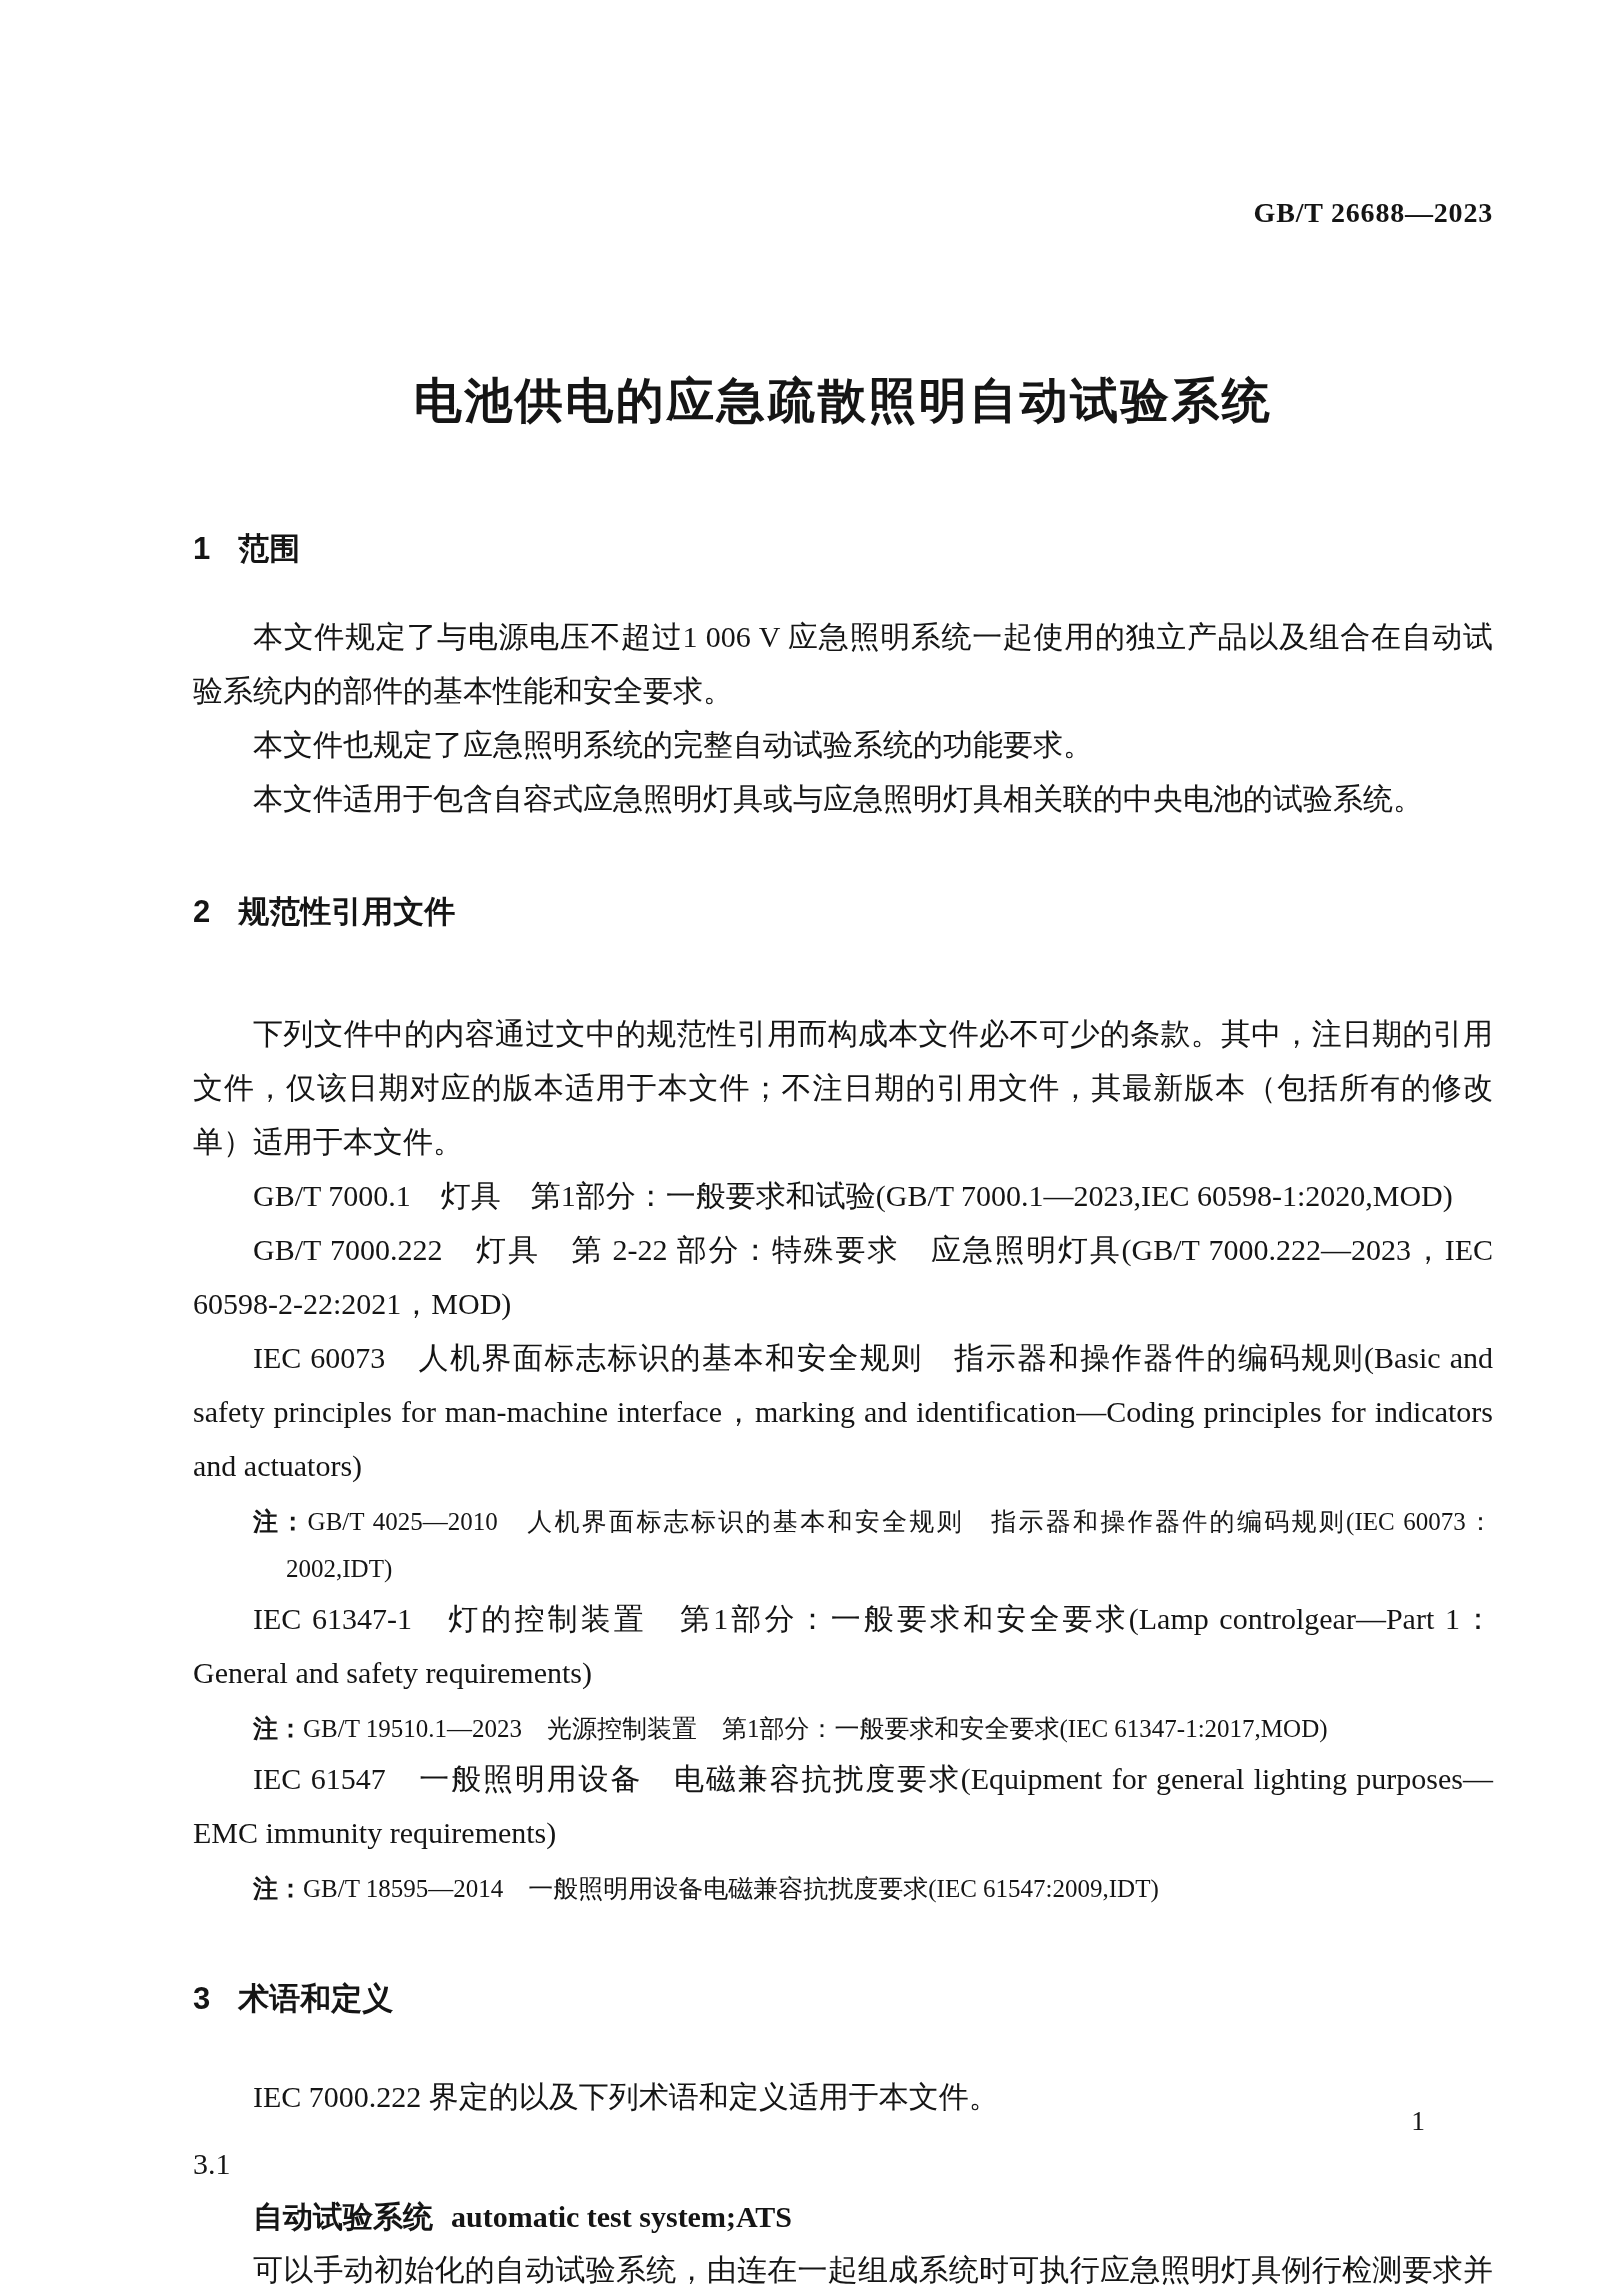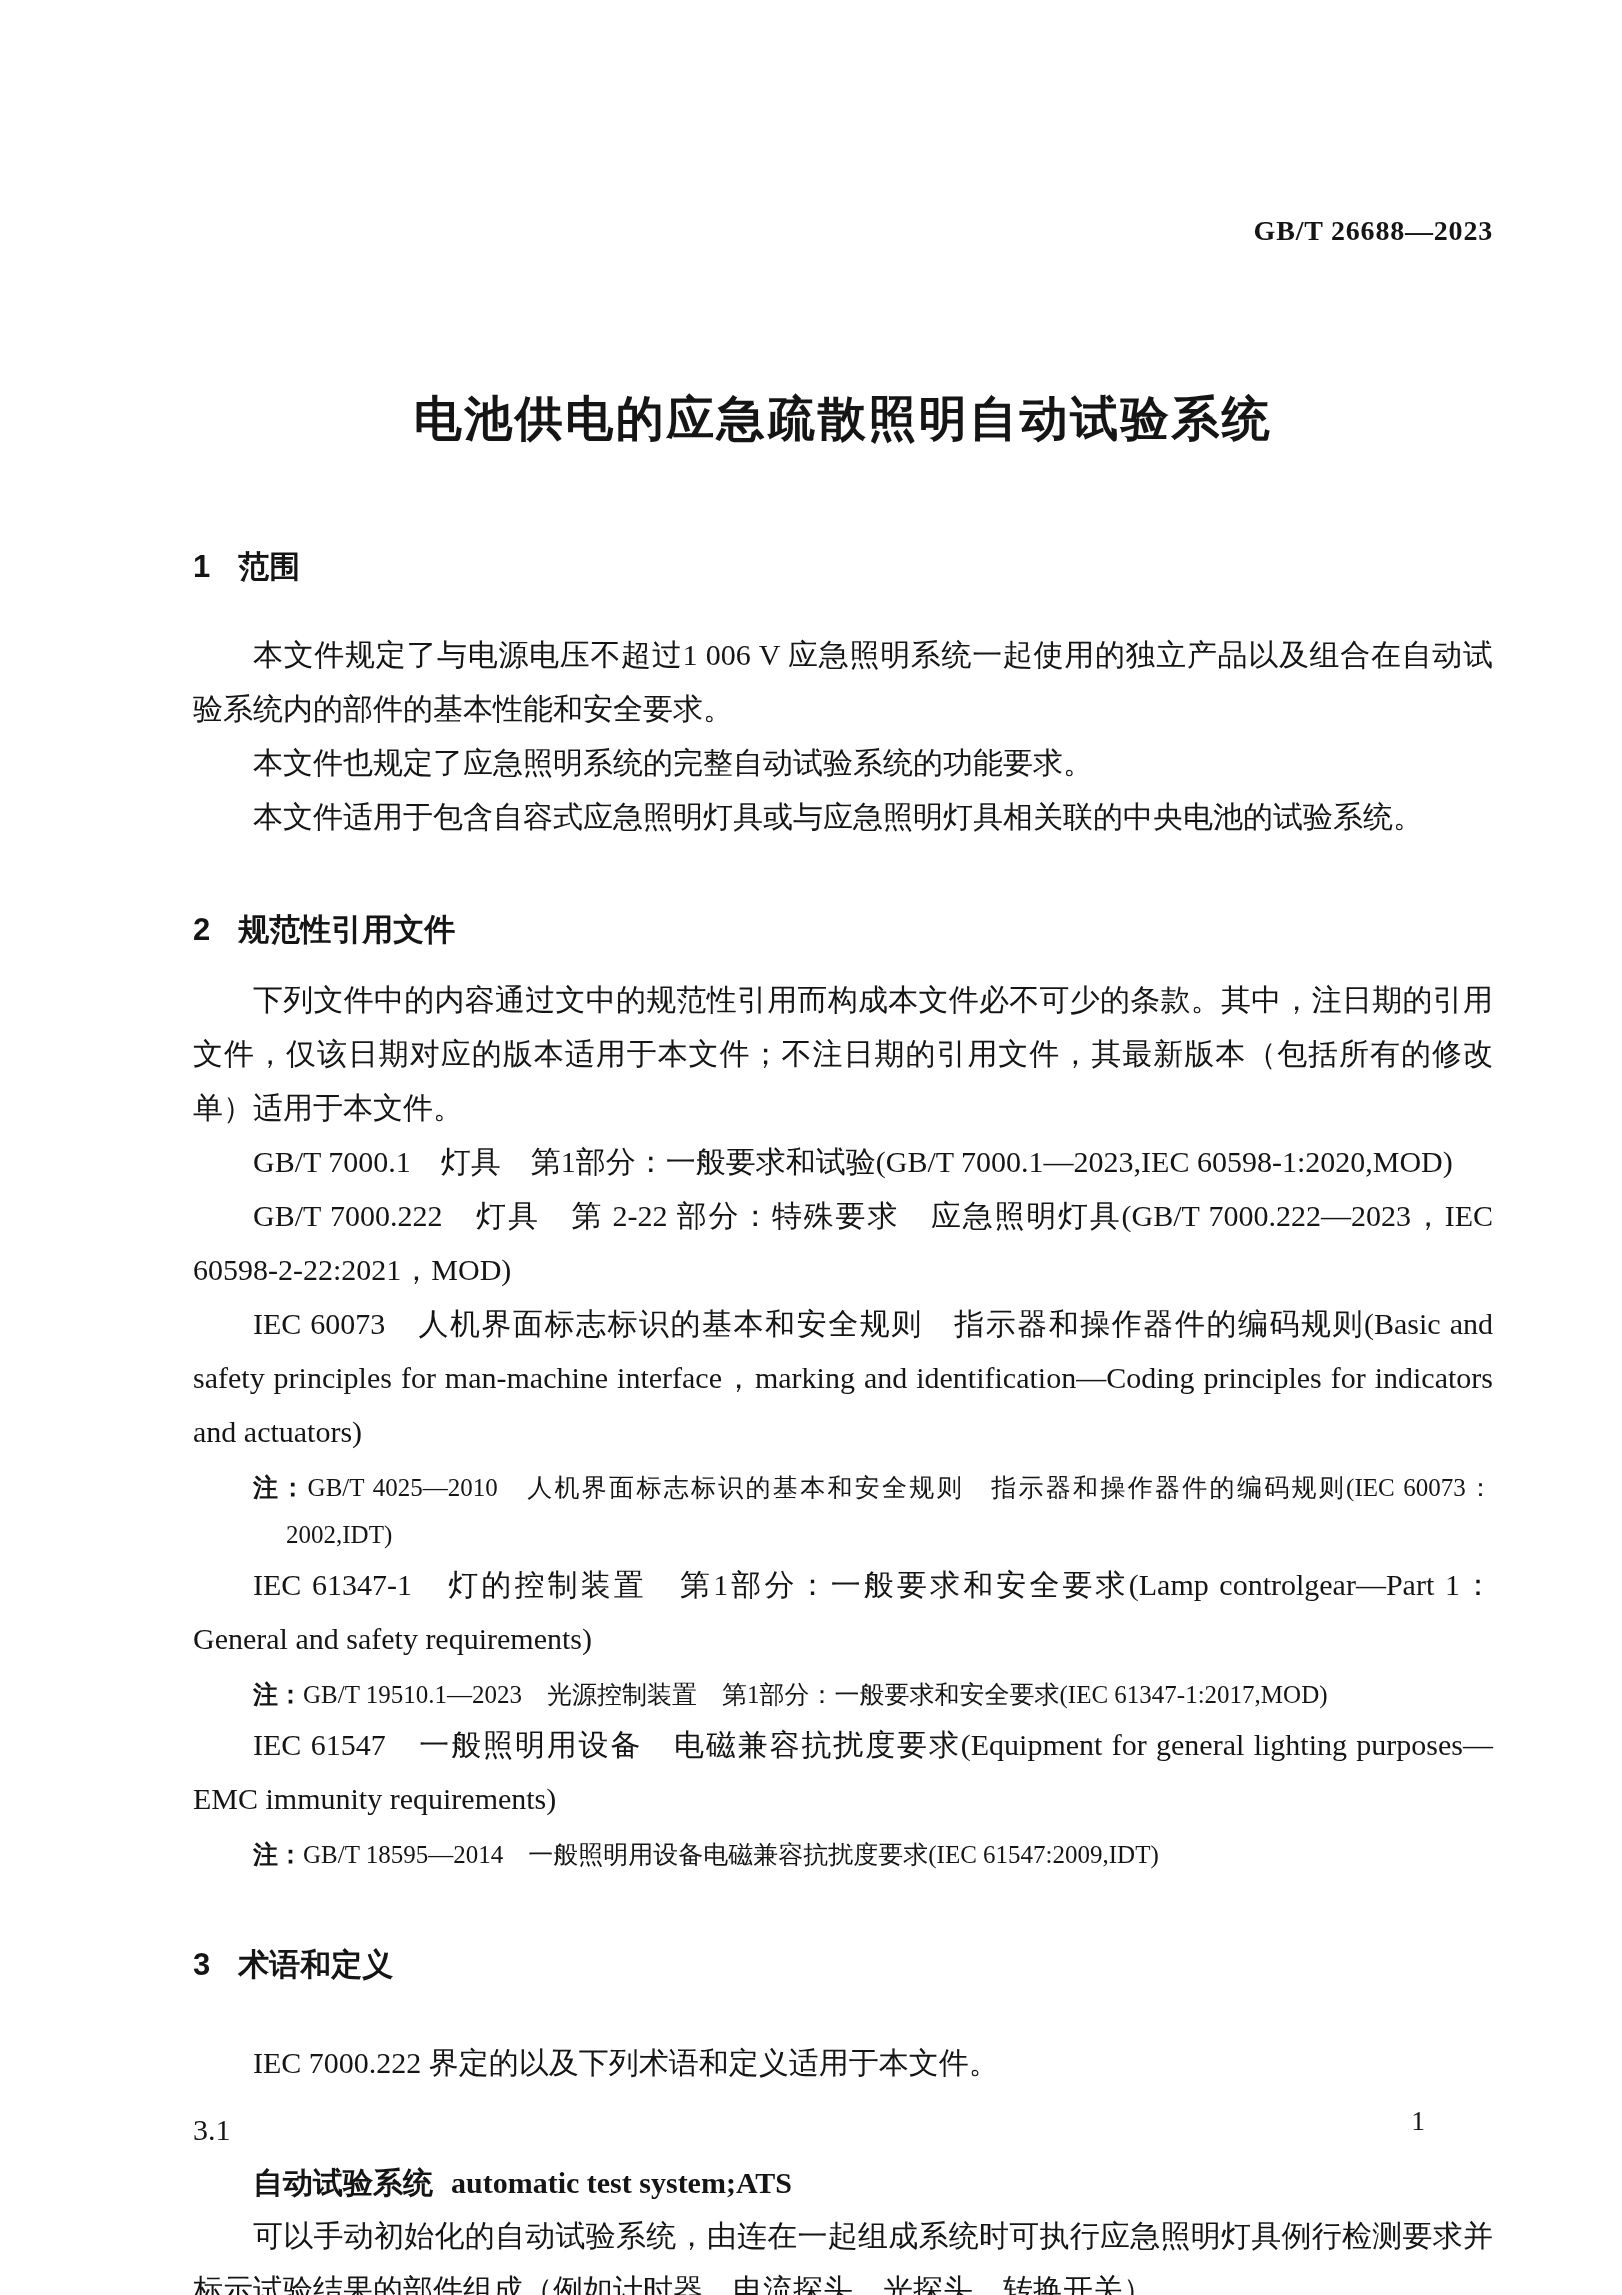--- a/index.html
+++ b/index.html
@@ -12,39 +12,38 @@
     overflow:hidden;
   }
   .content{padding:0 130px 0 193px;}
   .header-line{
     padding-top:197px;
     text-align:right;
     font-weight:bold;
     font-size:28px;
     letter-spacing:0.8px;
     font-family:"Liberation Serif","DejaVu Serif",serif;
-    margin-top:18px;
   }
   .doc-title{
     margin-top:140px;
     text-align:center;
     font-family:"Liberation Sans","DejaVu Sans",sans-serif;
     font-weight:bold;
     font-size:48px;
     letter-spacing:2.5px;
   }
   .sec-heading{
     font-family:"Liberation Sans","DejaVu Sans",sans-serif;
     font-weight:bold;
     font-size:31px;
     line-height:38px;
   }
   .sec-heading .sec-num{margin-right:28px;}
   #s1-heading{margin-top:97px;}
-  #s2-heading{margin-top:67px;margin-bottom:24px;}
+  #s2-heading{margin-top:67px;margin-bottom:76px;}
   #s3-heading{margin-top:68px;margin-bottom:52px;}
   .body-p{
     margin:0;
     font-size:30px;
     line-height:54px;
     text-align:justify;
     text-indent:60px;
   }
   .first-after-heading{margin-top:42px;}
   .note{

